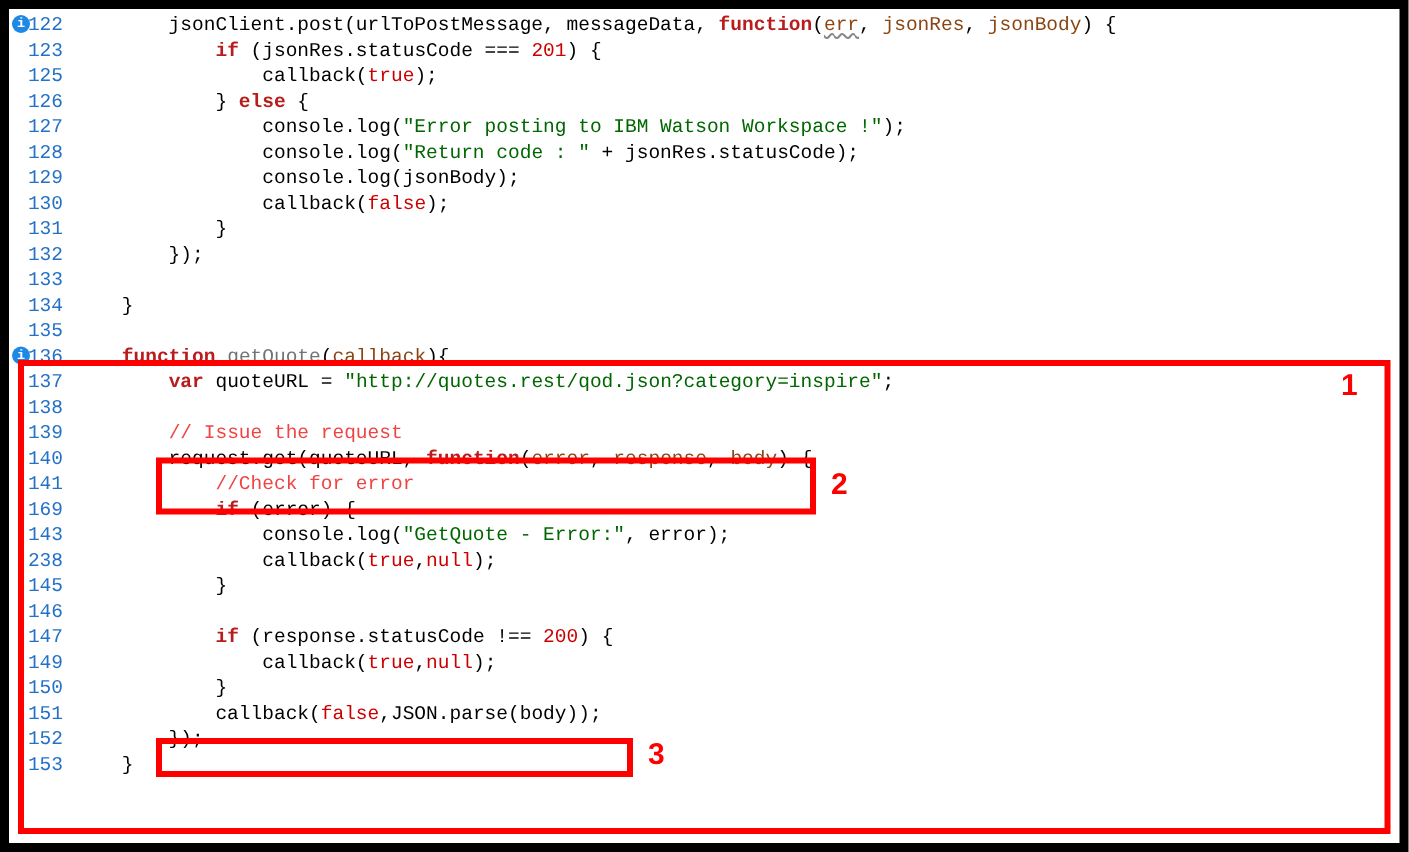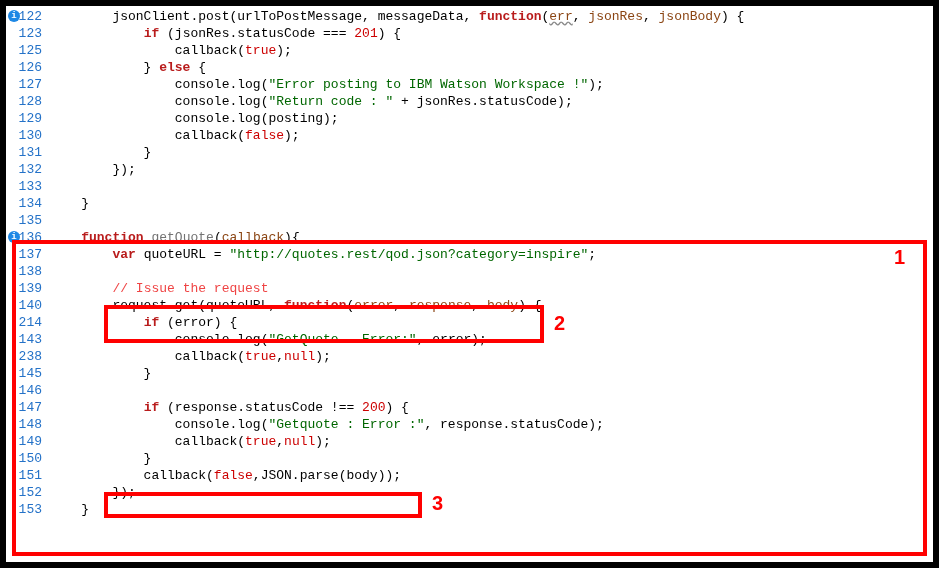--- a/index.html
+++ b/index.html
@@ -75,39 +75,39 @@
 <body>
 
 <div class="editor">
   <div id="lines">
       <div class="line"><div class="gutter">122<span class="info-dot">i</span></div><div class="code"><span class="code">        jsonClient.post(urlToPostMessage, messageData, </span><span class="kw">function</span><span class="code">(</span><span class="param under">err</span><span class="code">, </span><span class="param">jsonRes</span><span class="code">, </span><span class="param">jsonBody</span><span class="code">) {</span></div></div>
       <div class="line"><div class="gutter">123</div><div class="code"><span class="code">            </span><span class="kw">if</span><span class="code"> (jsonRes.statusCode === </span><span class="lit">201</span><span class="code">) {</span></div></div>
       <div class="line"><div class="gutter">125</div><div class="code"><span class="code">                callback(</span><span class="lit">true</span><span class="code">);</span></div></div>
       <div class="line"><div class="gutter">126</div><div class="code"><span class="code">            } </span><span class="kw">else</span><span class="code"> {</span></div></div>
       <div class="line"><div class="gutter">127</div><div class="code"><span class="code">                console.log(</span><span class="str">"Error posting to IBM Watson Workspace !"</span><span class="code">);</span></div></div>
       <div class="line"><div class="gutter">128</div><div class="code"><span class="code">                console.log(</span><span class="str">"Return code : "</span><span class="code"> + jsonRes.statusCode);</span></div></div>
-      <div class="line"><div class="gutter">129</div><div class="code"><span class="code">                console.log(posting);</span></div></div>
+      <div class="line"><div class="gutter">129</div><div class="code"><span class="code">                console.log(jsonBody);</span></div></div>
       <div class="line"><div class="gutter">130</div><div class="code"><span class="code">                callback(</span><span class="lit">false</span><span class="code">);</span></div></div>
       <div class="line"><div class="gutter">131</div><div class="code"><span class="code">            }</span></div></div>
       <div class="line"><div class="gutter">132</div><div class="code"><span class="code">        });</span></div></div>
       <div class="line"><div class="gutter">133</div><div class="code"></div></div>
       <div class="line"><div class="gutter">134</div><div class="code"><span class="code">    }</span></div></div>
       <div class="line"><div class="gutter">135</div><div class="code"></div></div>
       <div class="line"><div class="gutter">136<span class="info-dot">i</span></div><div class="code"><span class="code">    </span><span class="kw">function</span><span class="code"> </span><span class="deffn">getQuote</span><span class="code">(</span><span class="param">callback</span><span class="code">){</span></div></div>
       <div class="line"><div class="gutter">137</div><div class="code"><span class="code">        </span><span class="kw">var</span><span class="code"> quoteURL = </span><span class="str">"http://quotes.rest/qod.json?category=inspire"</span><span class="code">;</span></div></div>
       <div class="line"><div class="gutter">138</div><div class="code"></div></div>
       <div class="line"><div class="gutter">139</div><div class="code"><span class="code">        </span><span class="comment">// Issue the request</span></div></div>
       <div class="line"><div class="gutter">140</div><div class="code"><span class="code">        request.get(quoteURL, </span><span class="kw">function</span><span class="code">(</span><span class="param">error</span><span class="code">, </span><span class="param">response</span><span class="code">, </span><span class="param">body</span><span class="code">) {</span></div></div>
-      <div class="line"><div class="gutter">214</div><div class="code"><span class="code">            </span><span class="kw">if</span><span class="code"> (error) {</span></div></div>
+      <div class="line"><div class="gutter">141</div><div class="code"><span class="code">            </span><span class="comment">//Check for error</span></div></div>
+      <div class="line"><div class="gutter">169</div><div class="code"><span class="code">            </span><span class="kw">if</span><span class="code"> (error) {</span></div></div>
       <div class="line"><div class="gutter">143</div><div class="code"><span class="code">                console.log(</span><span class="str">"GetQuote - Error:"</span><span class="code">, error);</span></div></div>
       <div class="line"><div class="gutter">238</div><div class="code"><span class="code">                callback(</span><span class="lit">true</span><span class="code">,</span><span class="lit">null</span><span class="code">);</span></div></div>
       <div class="line"><div class="gutter">145</div><div class="code"><span class="code">            }</span></div></div>
       <div class="line"><div class="gutter">146</div></div>
       <div class="line"><div class="gutter">147</div><div class="code"><span class="code">            </span><span class="kw">if</span><span class="code"> (response.statusCode !== </span><span class="lit">200</span><span class="code">) {</span></div></div>
-      <div class="line"><div class="gutter">148</div><div class="code"><span class="code">                console.log(</span><span class="str">"Getquote : Error :"</span><span class="code">, response.statusCode);</span></div></div>
       <div class="line"><div class="gutter">149</div><div class="code"><span class="code">                callback(</span><span class="lit">true</span><span class="code">,</span><span class="lit">null</span><span class="code">);</span></div></div>
       <div class="line"><div class="gutter">150</div><div class="code"><span class="code">            }</span></div></div>
       <div class="line"><div class="gutter">151</div><div class="code"><span class="code">            callback(</span><span class="lit">false</span><span class="code">,JSON.parse(body));</span></div></div>
       <div class="line"><div class="gutter">152</div><div class="code"><span class="code">        });</span></div></div>
       <div class="line"><div class="gutter">153</div><div class="code"><span class="code">    }</span></div></div>
     </div>
 
   <div class="hl-box" style="left:6px; top:234px; width:915px; height:316px;"></div>
   <div class="hl-label" style="left:888px; top:240px;">1</div>
 

